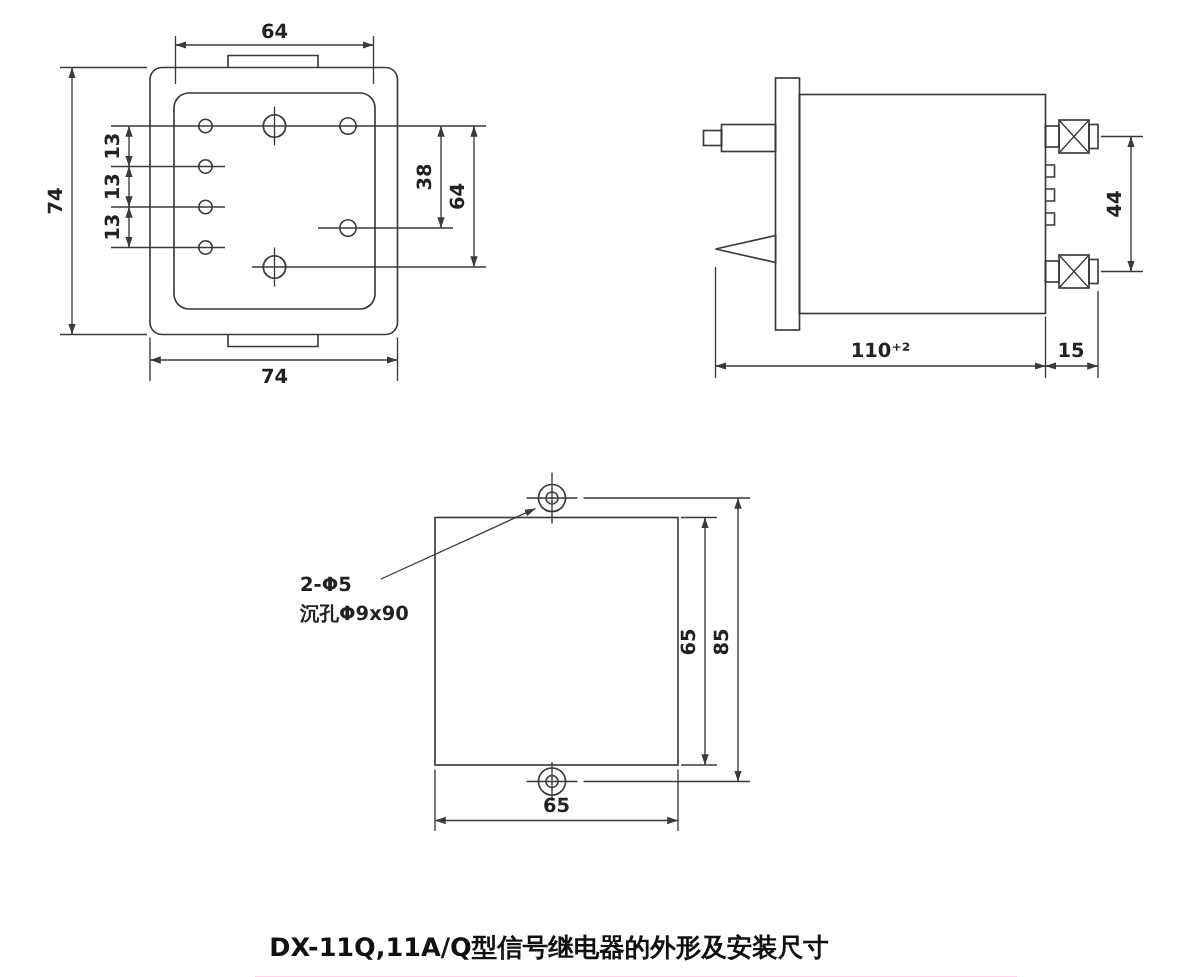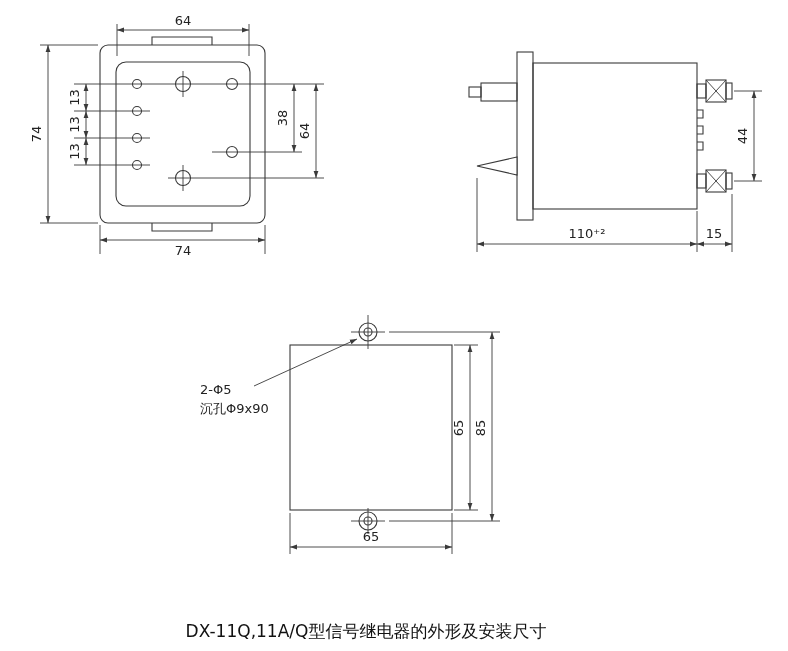--- a/index.html
+++ b/index.html
@@ -1,17 +1,17 @@
 <!DOCTYPE html>
 <html><head>
 <meta charset="utf-8">
 <style>
   html,body{margin:0;padding:0;background:#ffffff;}
   .stage{position:relative;width:788px;height:651px;background:#ec4899;overflow:hidden;
-         font-family:"DejaVu Sans","Liberation Sans",sans-serif;}
+         font-family:"DejaVu Sans","Liberation Sans",sans-serif;font-weight:bold;}
   svg{display:block;}
   .ln{stroke:#3a3a3a;stroke-width:1.1;fill:none;stroke-linejoin:miter;}
   .ln-fill{stroke:#3a3a3a;stroke-width:1.1;fill:#ffffff;}
   .dim{stroke:#3a3a3a;stroke-width:0.9;fill:none;}
   .dtext{font-size:13px;fill:#222222;font-family:"DejaVu Sans","Liberation Sans",sans-serif;}
   .note{font-size:13px;fill:#222222;font-family:"DejaVu Sans","Liberation Sans",sans-serif;}
   .cap{font-size:17px;fill:#111111;font-family:"DejaVu Sans","Liberation Sans",sans-serif;}
 </style>
 </head>
 <body>

